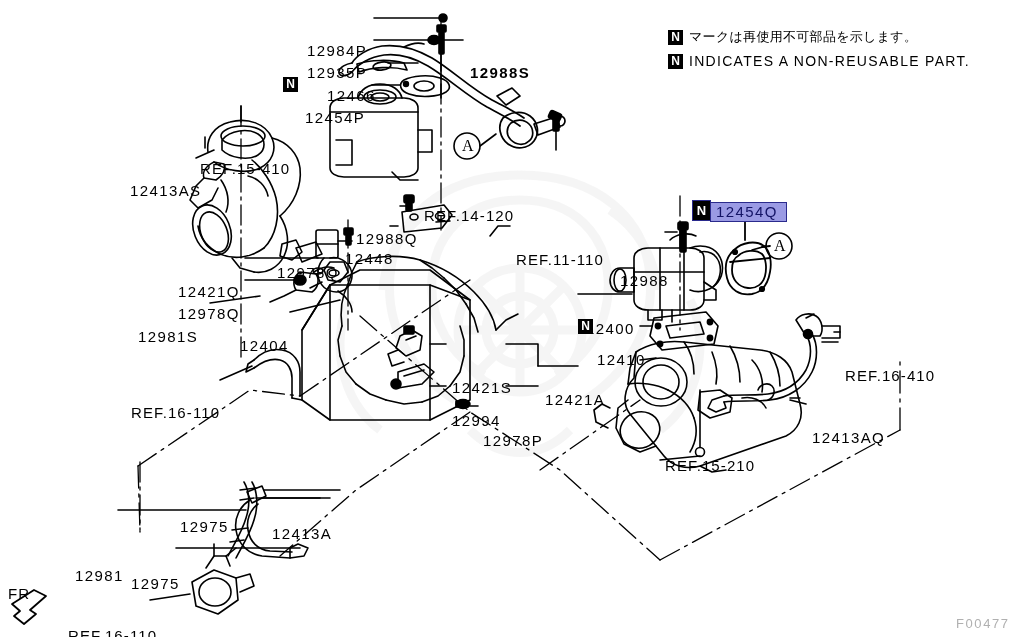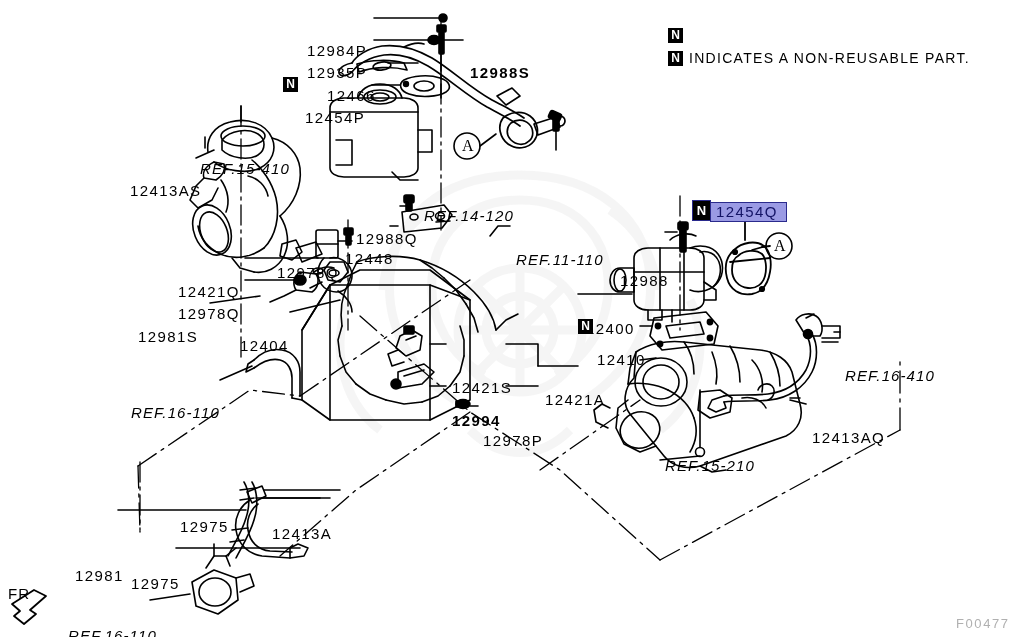--- a/index.html
+++ b/index.html
@@ -3,21 +3,21 @@
 <meta charset="utf-8">
 <style>
   html,body{margin:0;padding:0;background:#fff;}
   body{width:1024px;height:637px;overflow:hidden;
        font-family:"Liberation Sans","DejaVu Sans",sans-serif;color:#000;}
   #stage{position:relative;width:1024px;height:637px;background:#fff;}
   #art{position:absolute;inset:0;}
 
   .lbl{position:absolute;white-space:nowrap;font-size:15px;letter-spacing:1.4px;
        color:#000;line-height:1;margin-top:32px;}
-  .lbl.ref{letter-spacing:1.1px;font-style:italic;}
+  .lbl.ref{letter-spacing:1.1px;}
   .nbadge{position:absolute;width:15px;height:15px;background:#000;color:#fff;
           font-size:12px;font-weight:bold;line-height:15px;text-align:center;
           font-family:"Liberation Sans",sans-serif;}
   .hl{position:absolute;background:#9a9ae4;border:1.5px solid #2a2a8c;
       color:#131366;font-size:15px;letter-spacing:1.4px;padding:1px 8px 2px 5px;
       line-height:1;}
   .hlN{position:absolute;width:17px;height:19px;background:#000;color:#fff;
        font-size:13px;font-weight:bold;line-height:19px;text-align:center;
        border:1.5px solid #2a2a8c;}
   .fr{position:absolute;font-size:15px;letter-spacing:1px;}
@@ -409,20 +409,21 @@
       <path d="M205 137 L205 148"></path>
       <path d="M838 342 L822 342"></path>
       <path d="M806 404 L790 400"></path>
       <path d="M660 460 L700 456"></path>
     </g>
   </svg>
 
   <div class="legend" style="left:668px;top:28px;">
     <div style="display:flex;align-items:center;gap:6px;margin-bottom:7px;">
       <span class="nbadge" style="position:relative;left:0;top:0;">N</span>
+      <span class="jp">マークは再使用不可部品を示します。</span>
     </div>
     <div style="display:flex;align-items:center;gap:6px;">
       <span class="nbadge" style="position:relative;left:0;top:0;">N</span>
       <span class="en">INDICATES A NON-REUSABLE PART.</span>
     </div>
   </div>
 
   <div class="hlN" id="hl-n" style="left: 692px; top: 200px; border-color: rgb(42, 42, 140);">N</div>
   <div class="hl" id="hl-box" style="left: 710px; top: 202px; background: rgb(154, 154, 228); border-color: rgb(42, 42, 140); color: rgb(19, 19, 102);">12454Q</div>
 
@@ -445,21 +446,21 @@
       <div class="lbl" style="left: 178px; top: 274px;">12978Q</div>
       <div class="lbl" style="left: 138px; top: 297px;">12981S</div>
       <div class="lbl" style="left: 240px; top: 306px;">12404</div>
       <div class="lbl" style="left: 586px; top: 289px;">12400</div>
       <div class="nbadge" style="left: 578px; top: 319px;">N</div>
       <div class="lbl" style="left: 597px; top: 320px;">12410</div>
       <div class="lbl ref" style="left: 845px; top: 336px;">REF.16-410</div>
       <div class="lbl" style="left: 452px; top: 348px;">12421S</div>
       <div class="lbl" style="left: 545px; top: 360px;">12421A</div>
       <div class="lbl ref" style="left: 131px; top: 373px;">REF.16-110</div>
-      <div class="lbl" style="left: 452px; top: 381px; font-weight: bold;">12994</div>
+      <div class="lbl" style="left: 452px; top: 381px;">12994</div>
       <div class="lbl" style="left: 812px; top: 398px;">12413AQ</div>
       <div class="lbl" style="left: 483px; top: 401px;">12978P</div>
       <div class="lbl ref" style="left: 665px; top: 426px;">REF.15-210</div>
       <div class="lbl" style="left: 180px; top: 487px;">12975</div>
       <div class="lbl" style="left: 272px; top: 494px;">12413A</div>
       <div class="lbl" style="left: 75px; top: 536px;">12981</div>
       <div class="lbl" style="left: 131px; top: 544px;">12975</div>
       <div class="lbl ref" style="left: 68px; top: 596px;">REF.16-110</div>
     </div>
 

